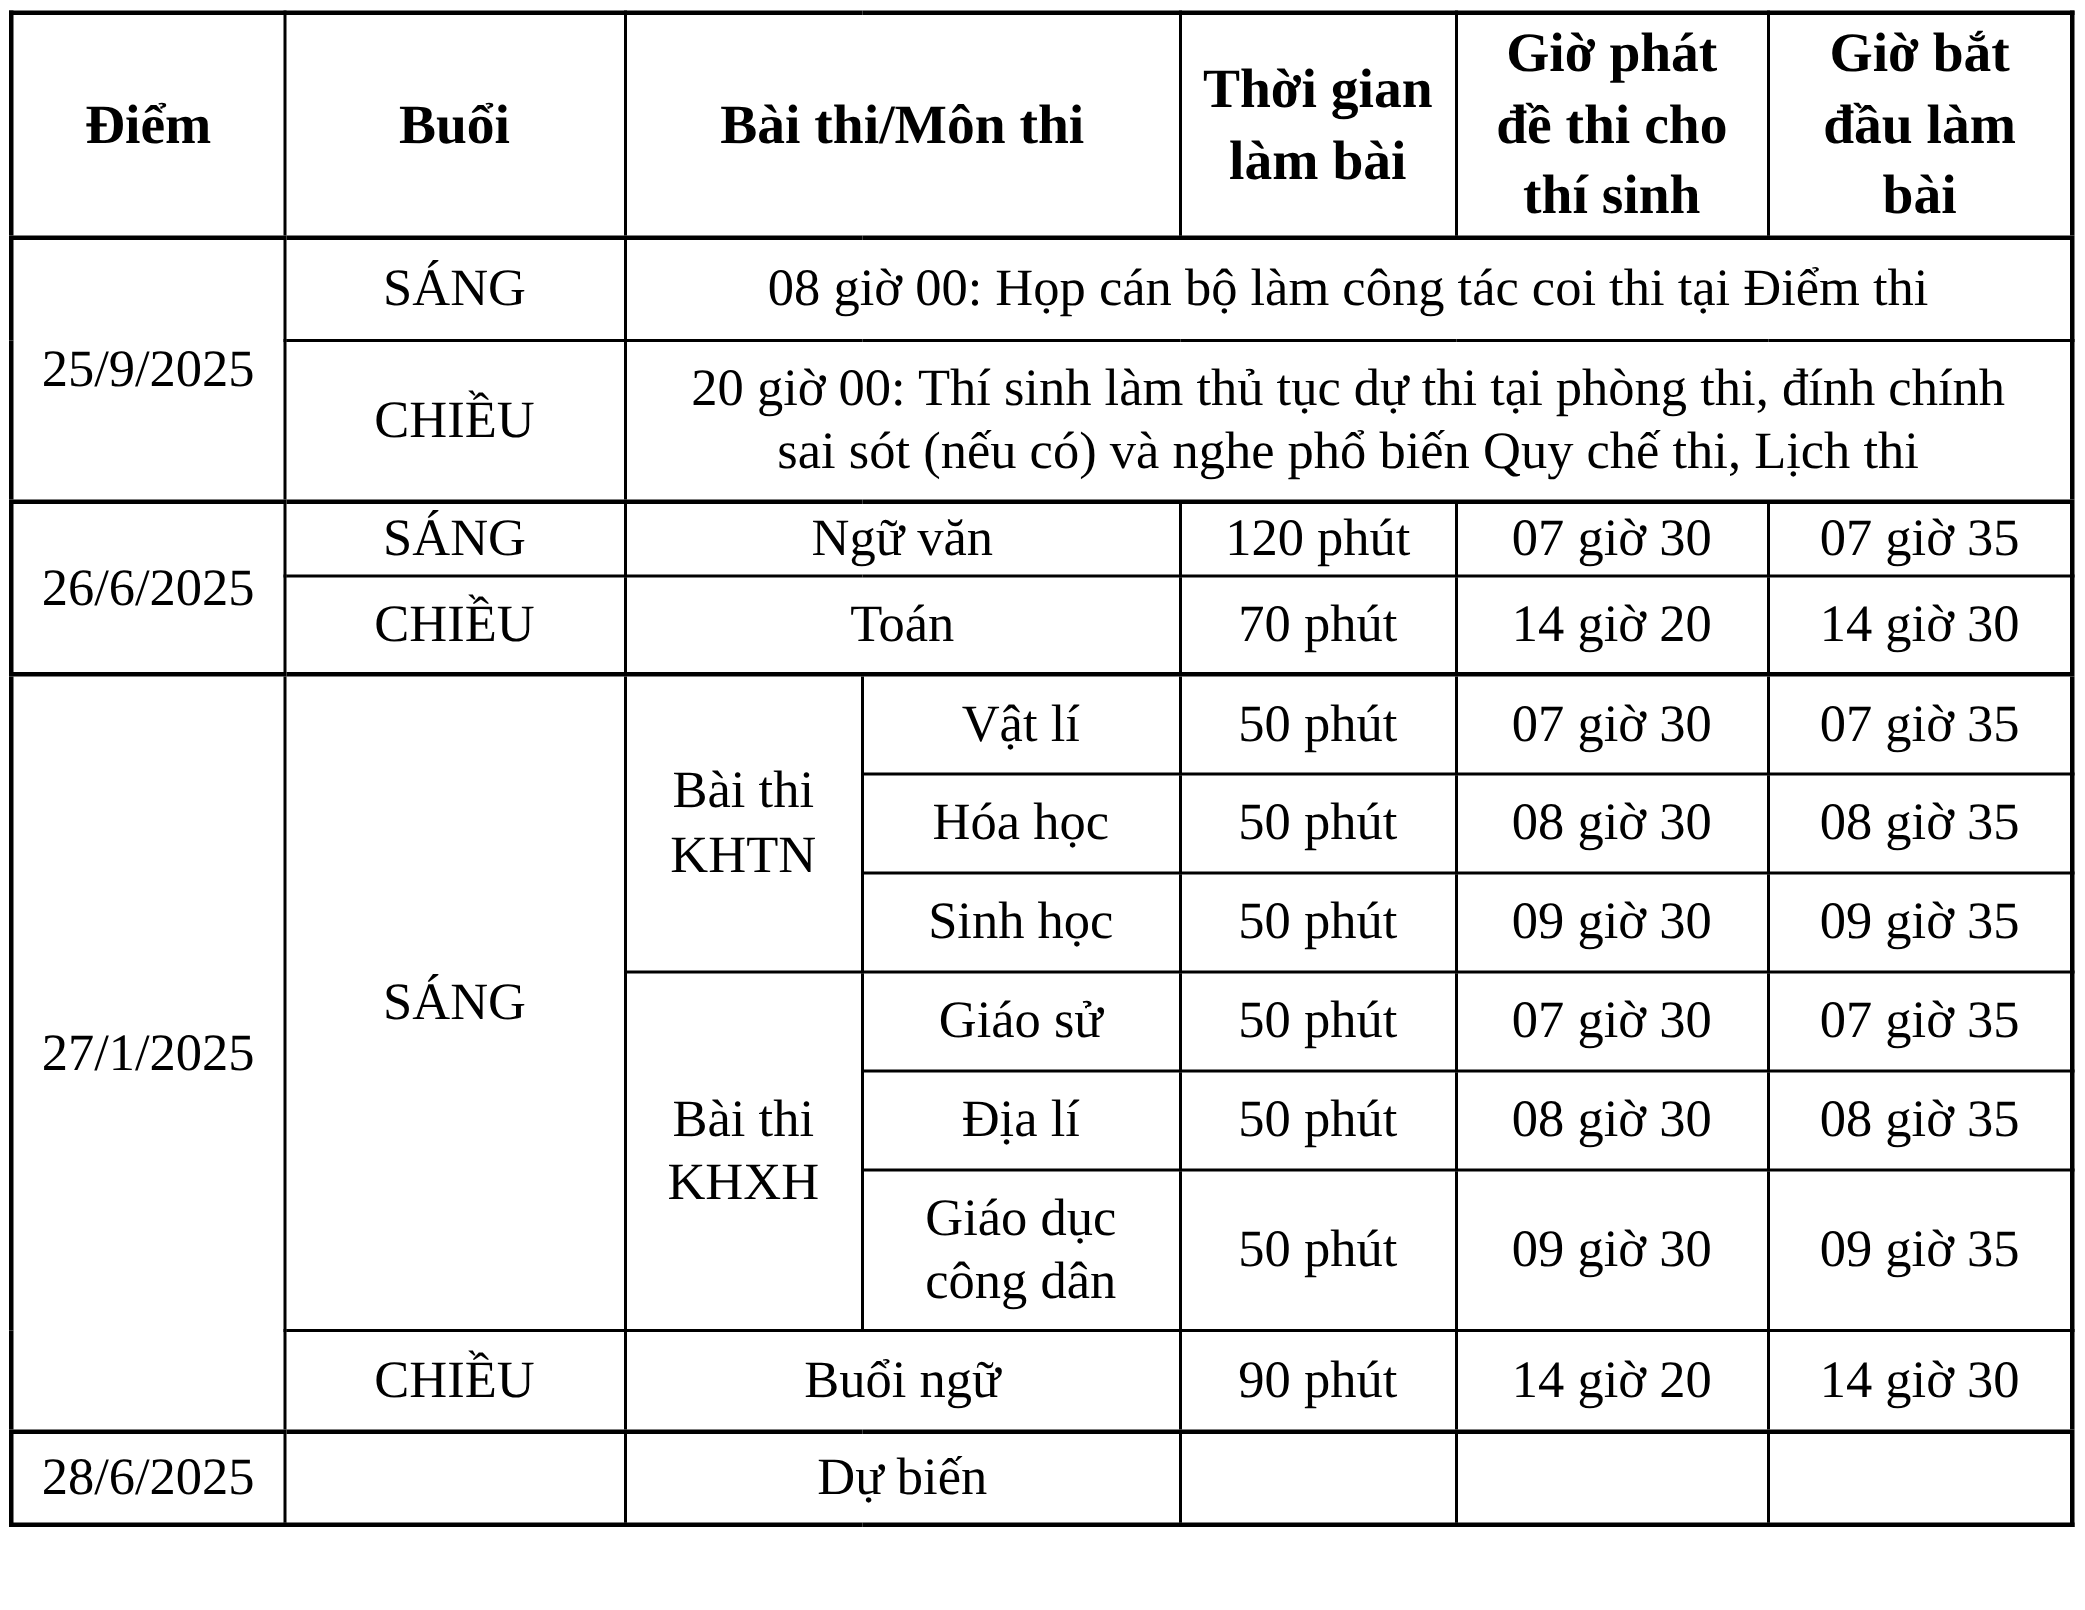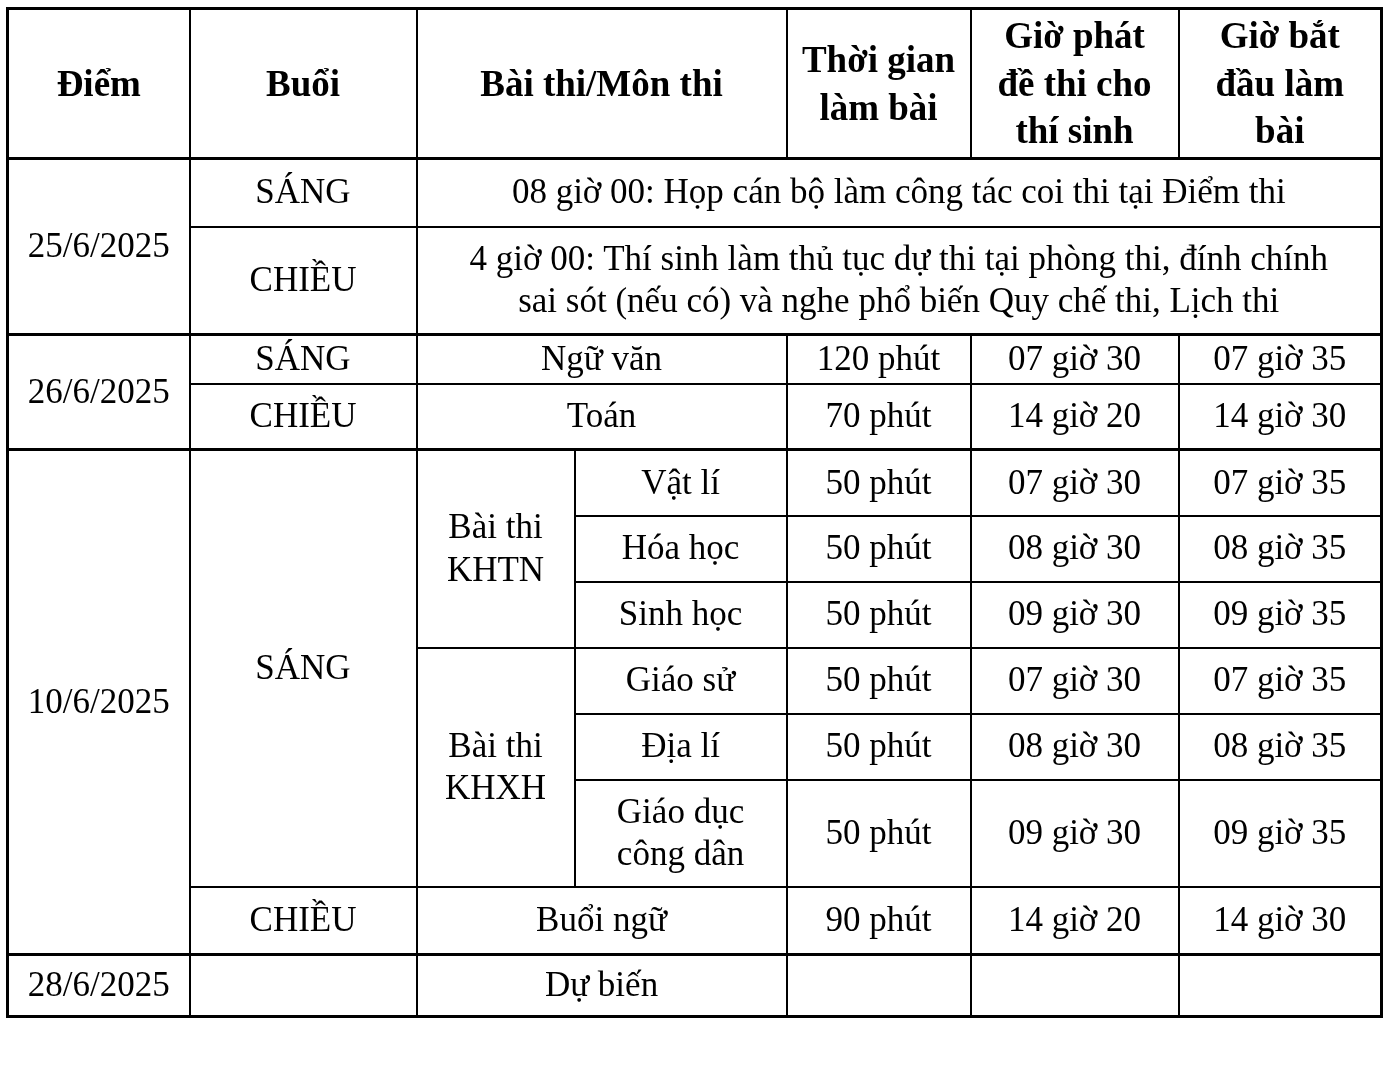--- a/index.html
+++ b/index.html
@@ -82,48 +82,48 @@
       <th>Thời gian
 làm bài</th>
       <th>Giờ phát
 đề thi cho
 thí sinh</th>
       <th>Giờ bắt
 đầu làm bài</th>
     </tr>
 
     <tr style="height:68px" class="gsep">
-      <td rowspan="2">25/6/2025</td>
+      <td rowspan="2">25/9/2025</td>
       <td>SÁNG</td>
       <td colspan="5" class="note">08 giờ 00: Họp cán bộ làm công tác coi thi tại Điểm thi</td>
     </tr>
     <tr style="height:108px">
       <td>CHIỀU</td>
-      <td colspan="5" class="note">4 giờ 00: Thí sinh làm thủ tục dự thi tại phòng thi, đính chính
+      <td colspan="5" class="note">20 giờ 00: Thí sinh làm thủ tục dự thi tại phòng thi, đính chính
 sai sót (nếu có) và nghe phổ biến Quy chế thi, Lịch thi</td>
     </tr>
 
     <tr style="height:46px" class="gsep">
       <td rowspan="2">26/6/2025</td>
       <td>SÁNG</td>
       <td colspan="2">Ngữ văn</td>
       <td>120 phút</td>
       <td class="t">07 giờ 30</td>
       <td class="t">07 giờ 35</td>
     </tr>
     <tr style="height:66px">
       <td>CHIỀU</td>
       <td colspan="2">Toán</td>
       <td>70 phút</td>
       <td class="t">14 giờ 20</td>
       <td class="t">14 giờ 30</td>
     </tr>
 
     <tr style="height:66px" class="gsep">
-      <td rowspan="7">10/6/2025</td>
+      <td rowspan="7">27/1/2025</td>
       <td rowspan="6">SÁNG</td>
       <td rowspan="3">Bài thi
 KHTN</td>
       <td>Vật lí</td>
       <td>50 phút</td>
       <td class="t">07 giờ 30</td>
       <td class="t">07 giờ 35</td>
     </tr>
     <tr style="height:66px">
       <td>Hóa học</td>

